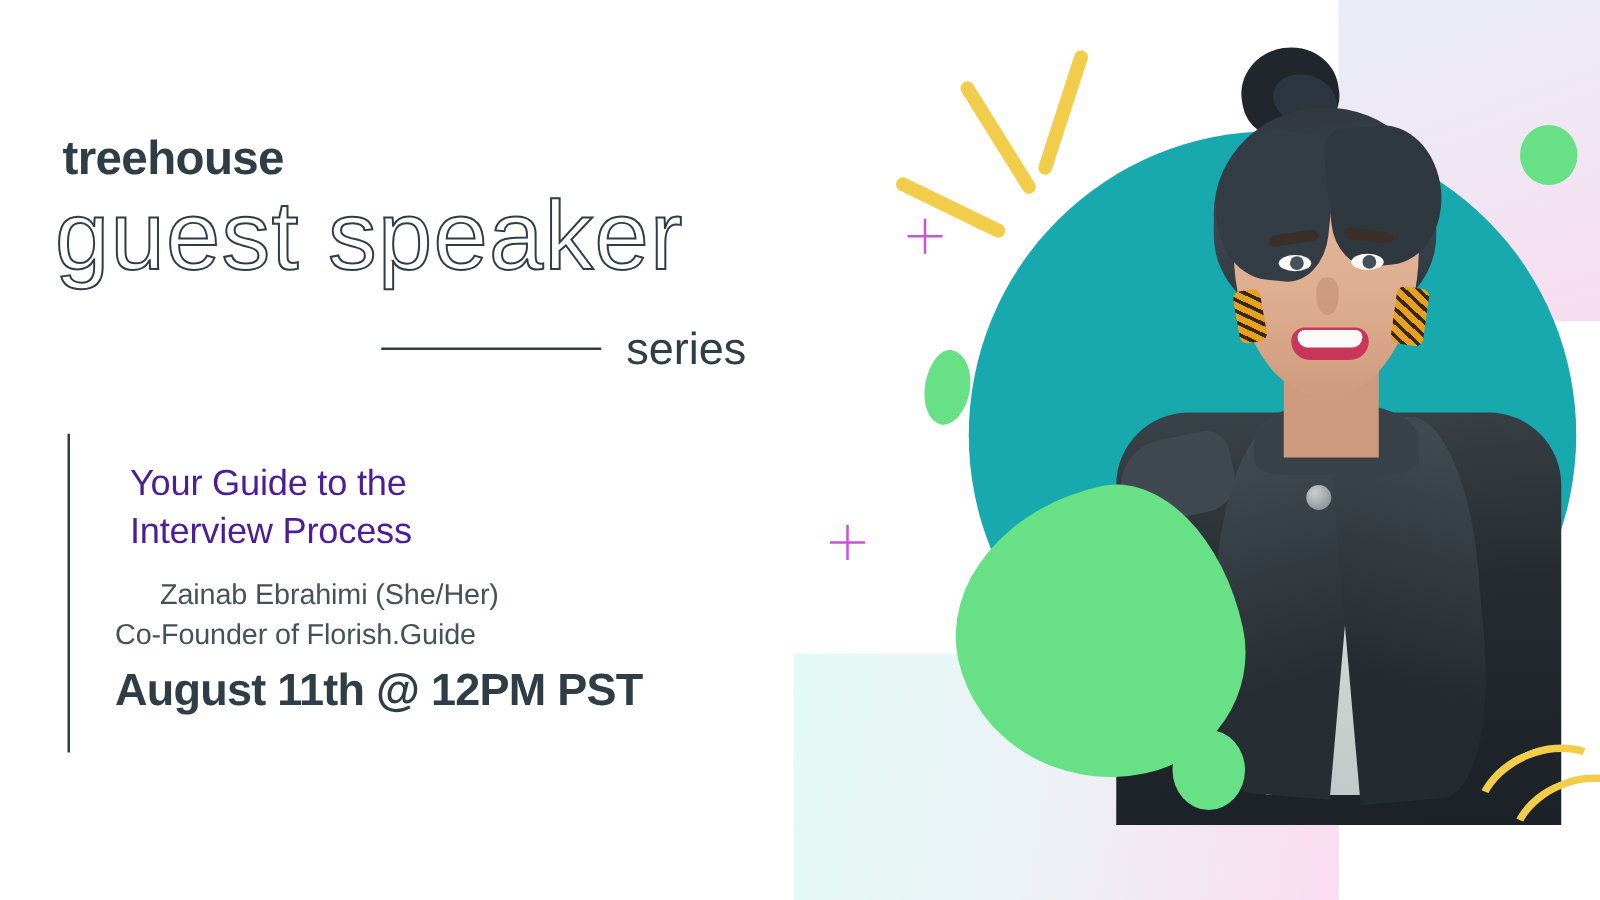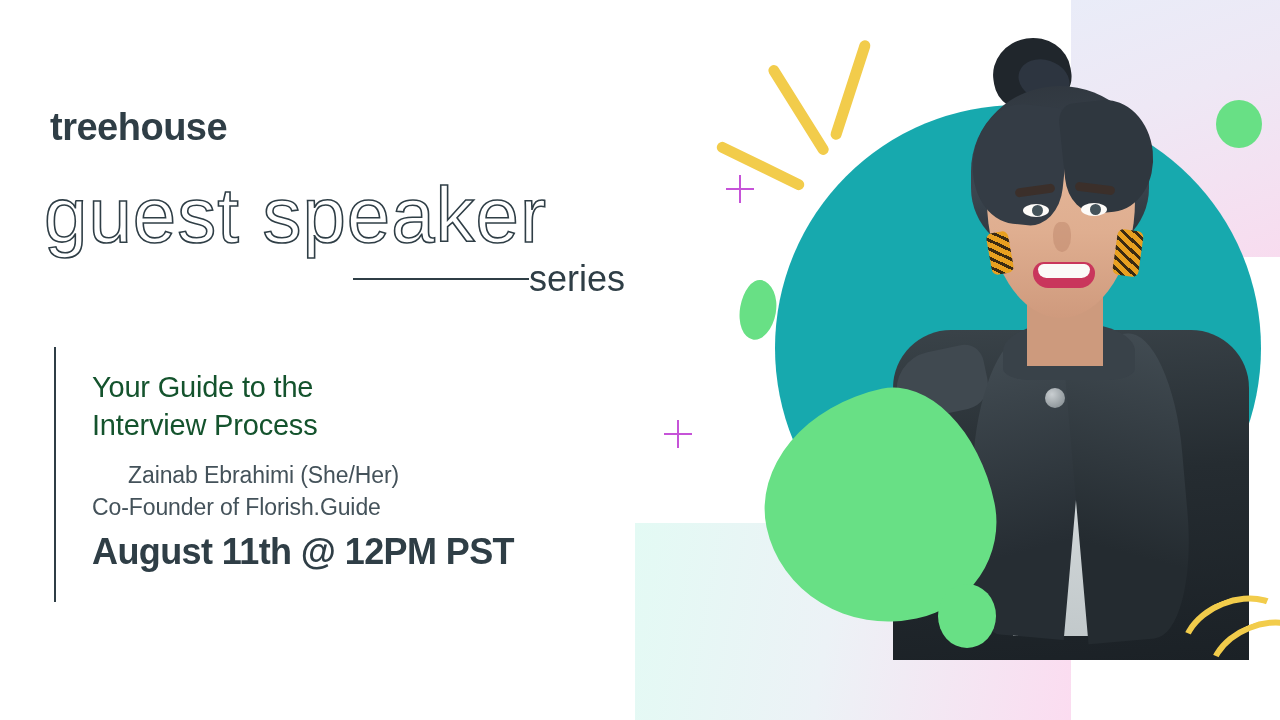--- a/index.html
+++ b/index.html
@@ -203,50 +203,50 @@
   .curve-1 { left:1178px; top:598px; width:120px; height:90px; transform:rotate(-22deg); }
   .curve-2 { left:1206px; top:622px; width:116px; height:86px; transform:rotate(-22deg); }
 
   
   .brandmark {
     position:absolute; left:50px; top:108px;
     font-size:38px; font-weight:600; letter-spacing:-0.5px;
     color:#2f3e46; line-height:1;
   }
   .headline-outline {
-    position:absolute; left:44px; top:176px;
+    position:absolute; left:44px; top:149px;
     font-size:78px; font-weight:400; line-height:1;
     letter-spacing:1px;
     color:transparent;
     -webkit-text-stroke:1.6px #2f3e46;
     text-shadow:none;
   }
   .series-row {
     position:absolute; left:305px; top:256px;
     width:320px; height:46px;
-    display:flex; align-items:center; justify-content:flex-end;
+    display:flex; align-items:center; gap:20px;
   }
   .series-rule {
     flex:0 0 176px; height:2px; background:#2f3e46;
   }
   .series-word {
     font-size:36px; font-weight:500; color:#2f3e46; line-height:1;
   }
 
   .vrule {
     position:absolute; left:54px; top:347px;
     width:2px; height:255px; background:#2f3e46;
   }
 
   .info {
     position:absolute; left:92px; top:368px; width:520px;
   }
   .talk-title {
     font-size:29px; font-weight:500; line-height:1.32;
-    color:#14532d; letter-spacing:-0.2px;
+    color:#4c1d95; letter-spacing:-0.2px;margin-left:12px;
   }
   .speaker-name, .speaker-role {
     font-size:23px; font-weight:400; line-height:1.42;
     color:#44525a; letter-spacing:-0.1px;
   }
   .speaker-name { margin-top:14px;margin-left:36px; }
   .datetime {
     margin-top:8px;
     font-size:36px; font-weight:700; line-height:1.1;
     color:#2f3e46; letter-spacing:-0.6px;

